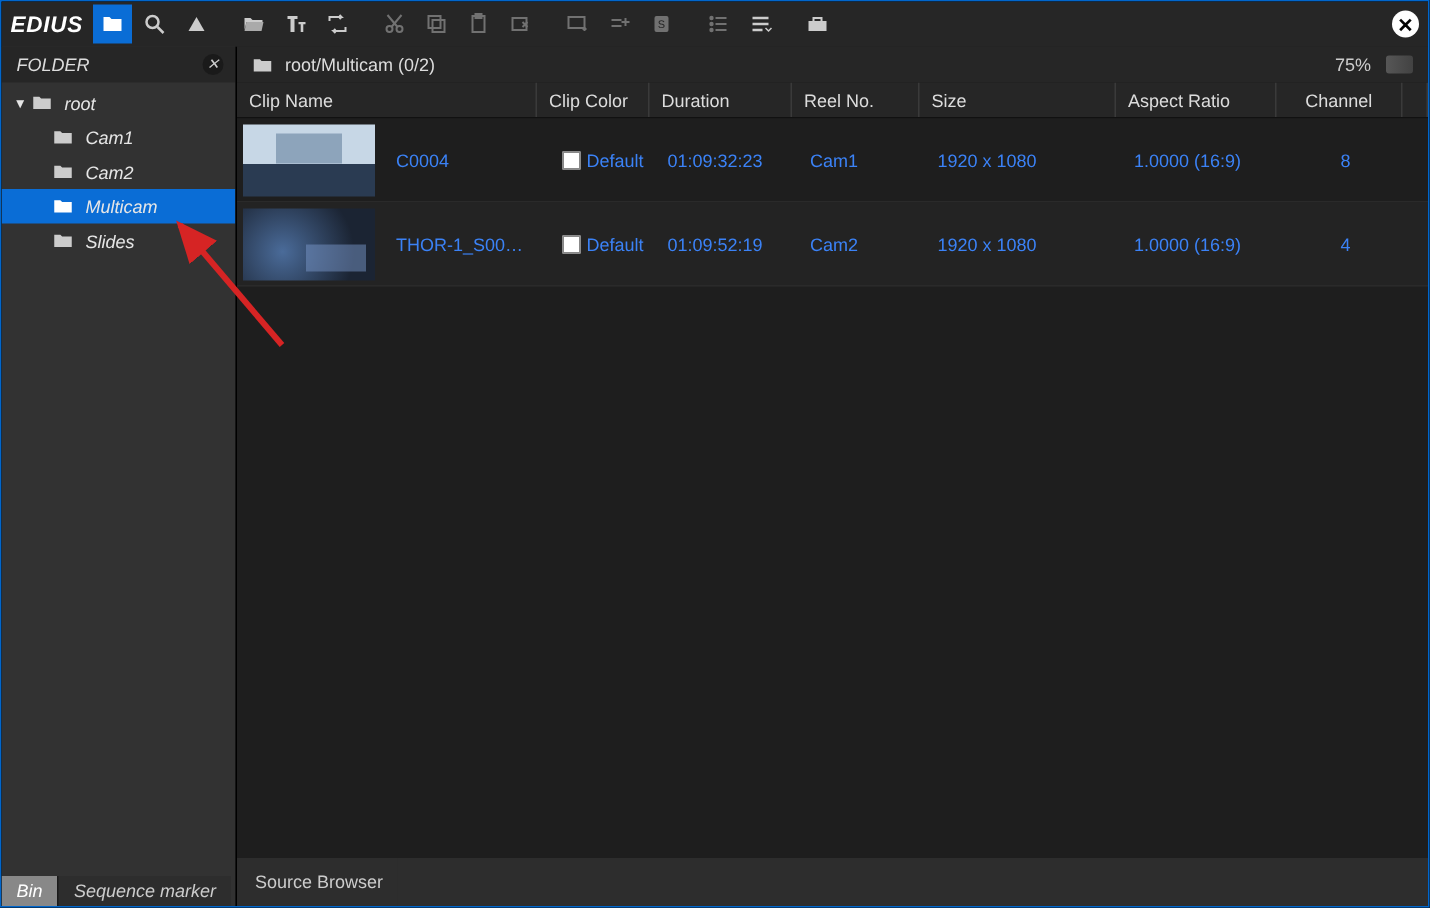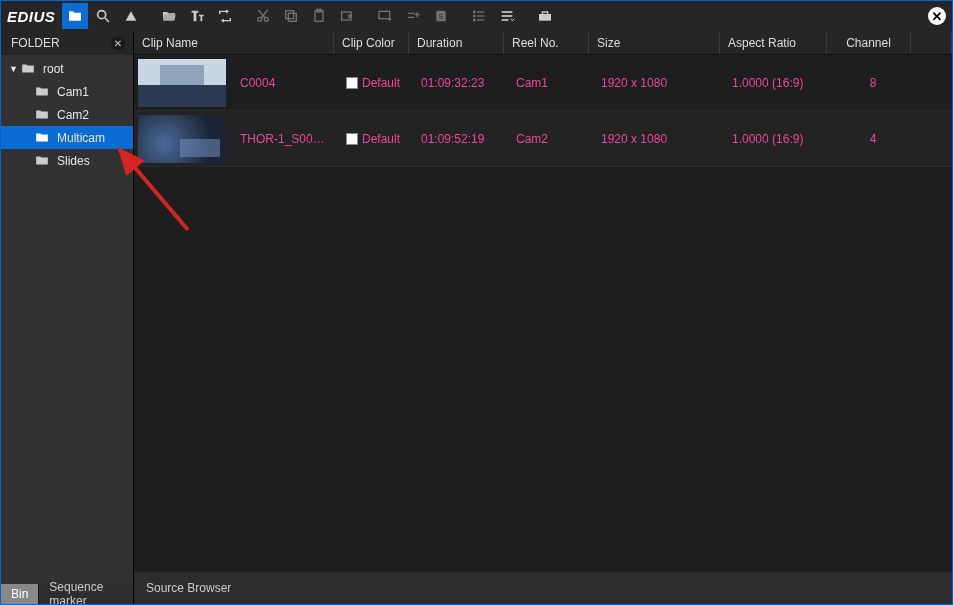--- a/index.html
+++ b/index.html
@@ -18,21 +18,21 @@
   .tb-btn { width: 26px; height: 26px; display: flex; align-items: center; justify-content: center; margin: 0 1px; color: #ccc; }
   .tb-btn svg { width: 16px; height: 16px; }
   .tb-btn.active { background: #0a6dd6; color: #fff; }
   .tb-btn.dim { opacity: 0.45; }
   .tb-close { margin-left: auto; width: 18px; height: 18px; border-radius: 50%; background: #fff; color:#000; display:flex; align-items:center; justify-content:center; font-weight:bold; font-size:13px;}
 
   
   .main { flex: 1; display: flex; background: #323232; overflow: hidden; }
 
   
-  .sidebar { width: 132px; background: #323232; display: flex; flex-direction: column; }
+  .sidebar { width: 156px; background: #323232; display: flex; flex-direction: column; font-style: italic; }
   .side-header { height: 24px; background: #262626; display: flex; align-items: center; padding: 0 8px 0 10px; color: #ddd; }
   .side-header .txt { flex: 1; }
   .tree { flex: 1; padding-top: 2px; }
   .tree-row { height: 23px; display: flex; align-items: center; padding-left: 10px; color: #e6e6e6; }
   .tree-row .arrow { width: 12px; font-size: 9px; color:#e6e6e6; }
   .tree-row .fico { width: 16px; margin-right: 6px; display:flex; align-items:center; }
   .tree-row .fico svg { width:14px; height:11px; }
   .tree-row.indent1 { padding-left: 34px; }
   .tree-row.selected { background: #0a6dd6; text-align: center; }
   .tree-row.root { padding-left: 8px; }
@@ -43,32 +43,32 @@
   .breadcrumb .fico { width: 16px; margin-right: 6px; display:flex; align-items:center; }
   .breadcrumb .fico svg{ width:14px; height:11px; }
   .bc-path { flex: 1; }
   .zoom { color: #ccc; margin-right: 10px; }
   .zoom-slider { width: 18px; height: 12px; background: linear-gradient(90deg,#777,#555); border-radius:2px; opacity:0.6; }
 
   .tbl { flex:1; overflow:auto; }
   .thead { height: 24px; background: #262626; display: flex; align-items: center; border-bottom: 1px solid #111; }
   .th { padding: 0 8px; color: #ddd; border-right: 1px solid #3a3a3a; height:100%; display:flex; align-items:center; }
   .c-name { width: 200px; }
-  .c-color { width: 75px; }
+  .c-color { width: 75px; text-align: right; }
   .c-dur { width: 95px; }
   .c-reel { width: 85px; }
   .c-size { width: 131px; }
   .c-ar { width: 107px; }
   .c-ch { width: 84px; text-align:center; justify-content:center; }
   .c-end { flex:1; }
 
   .trow { display:flex; align-items:center; height:56px; border-bottom:1px solid #2a2a2a; }
   .trow:nth-child(odd){ background:#232323; }
   .trow:nth-child(even){ background:#1e1e1e; }
-  .trow .cell { padding: 0 8px; color:#ec4899; }
+  .trow .cell { padding: 0 8px; color:#3b82f6; }
   .thumb { width: 88px; height: 48px; margin: 4px 6px 4px 4px; background:#335577; position:relative; overflow:hidden; }
   .thumb.t1 { background: linear-gradient(#c7d7e6 55%, #2a3b52 55%); }
   .thumb.t1::after{ content:""; position:absolute; left:22px; top:6px; width:44px; height:20px; background:#8da4bb; }
   .thumb.t2 { background: radial-gradient(circle at 30% 60%, #4a6b99 0%, #1b2433 70%); }
   .thumb.t2::after{ content:""; position:absolute; right:6px; bottom:6px; width:40px; height:18px; background:rgba(120,150,200,0.5); }
   .cname { width: 106px; overflow:hidden; white-space:nowrap; text-overflow:ellipsis; }
   .swatch { width:12px; height:12px; background:#fff; border:1px solid #888; display:inline-block; vertical-align:middle; margin-right:4px; }
 
   
   .footer { height: 32px; background: #2d2d2d; display:flex; align-items:stretch; font-size:12px; }
@@ -250,20 +250,30 @@
           <span>Slides</span>
         </div>
       </div>
       <div class="sidebar-footer">
         <div class="ftab active">Bin</div>
         <div class="ftab">Sequence marker</div>
       </div>
     </div>
 
     <div class="content">
+      <div class="breadcrumb">
+        <span class="fico">
+            <svg viewBox="0 0 24 18" fill="#ccc">
+              <path d="M2 2h7l2 2h11v12H2z"></path>
+            </svg>
+          </span>
+        <span class="bc-path">root/Multicam (0/2)</span>
+        <span class="zoom">75%</span>
+        <span class="zoom-slider"></span>
+      </div>
 
       <div class="tbl">
         <div class="thead">
           <div class="th c-name">Clip Name</div>
           <div class="th c-color">Clip Color</div>
           <div class="th c-dur">Duration</div>
           <div class="th c-reel">Reel No.</div>
           <div class="th c-size">Size</div>
           <div class="th c-ar">Aspect Ratio</div>
           <div class="th c-ch">Channel</div>

